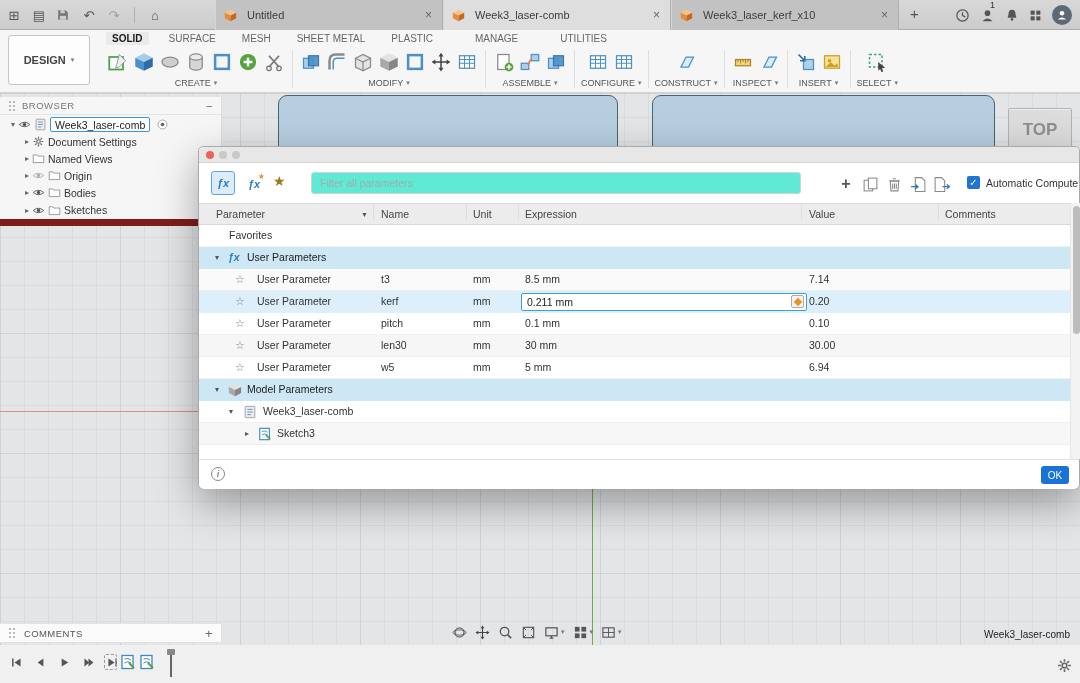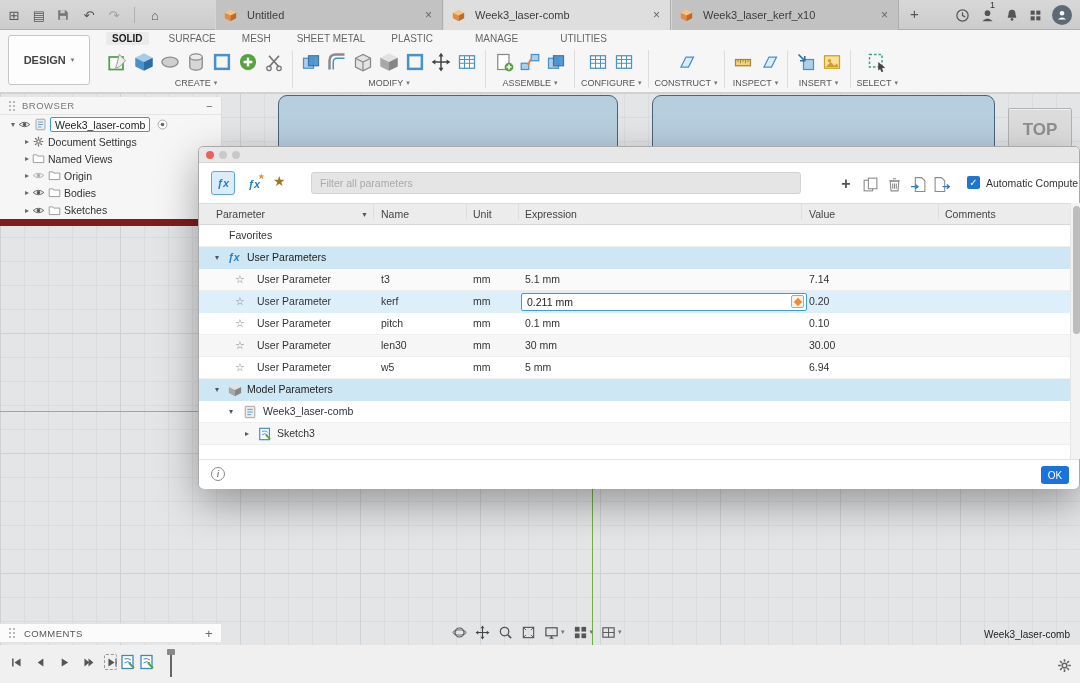--- a/index.html
+++ b/index.html
@@ -106,21 +106,21 @@
   .dot.g2 { left:33px; background:#c9c9c9; }
 
   .d-toolbar { position:absolute; left:0; top:16px; width:100%; height:40px; background:#fff; }
   .fx-btn { position:absolute; left:12px; top:8px; width:24px; height:24px; background:#dcedf9;
     border:1px solid #5aa7dd; border-radius:3px; display:flex; align-items:center; justify-content:center; }
   .fx-txt { font-style:italic; font-weight:bold; color:#2a7fc4; font-size:11px; }
   .fxstar { position:absolute; left:44px; top:10px; width:22px; height:22px; display:flex; align-items:center; justify-content:center; position:absolute; }
   .fxstar .mini-star { position:absolute; right:0; top:-1px; color:#e8912e; font-size:8px; }
   .big-star { position:absolute; left:74px; top:10px; font-size:14px; color:#9a7c1e; }
   .filter-input { position:absolute; left:112px; top:9px; width:490px; height:22px; border:1px solid #d2d2d2;
-    border-radius:3px; padding:0 8px; font-size:10.5px; color:#333; background:#e5e5e5; font-family:inherit; }
+    border-radius:3px; padding:0 8px; font-size:10.5px; color:#333; background:#5eead4; font-family:inherit; }
   .filter-input::placeholder { color:#aaa; }
   .d-tico { position:absolute; top:10px; width:22px; height:22px; display:flex; align-items:center; justify-content:center; }
   .d-tico svg { width:17px; height:17px; }
   .d-plus { font-size:16px; color:#555; font-weight:bold; }
   .chk { position:absolute; left:768px; top:13px; width:13px; height:13px; background:#1f75d1; border-radius:2px;
     color:#fff; font-size:10px; line-height:13px; text-align:center; }
   .chk-label { position:absolute; left:787px; top:14px; color:#333; }
 
   .d-cols { position:absolute; left:0; top:56px; width:871px; height:22px; background:#ececec;
     border-top:1px solid #dcdcdc; border-bottom:1px solid #d8d8d8; color:#444; }
@@ -848,21 +848,21 @@
       <span class="tri" style="left:16px;">▾</span>
       <span class="fx-cell">ƒx</span>
       <span class="g-label">User Parameters</span>
     </div>
 
     <div class="prow r-alt" style="top:122px;background:#fafafa;">
       <span class="star">☆</span>
       <span class="cell cp">User Parameter</span>
       <span class="cell cn">t3</span>
       <span class="cell cu">mm</span>
-      <span class="cell ce">5.1 mm</span>
+      <span class="cell ce">8.5 mm</span>
       <span class="cell cv">7.14</span>
     </div>
 
     <div class="prow r-sel" style="top:144px;">
       <span class="star">☆</span>
       <span class="cell cp">User Parameter</span>
       <span class="cell cn">kerf</span>
       <span class="cell cu">mm</span>
       <span class="expr-edit">
         <input type="text" value="0.211 mm" style="">

